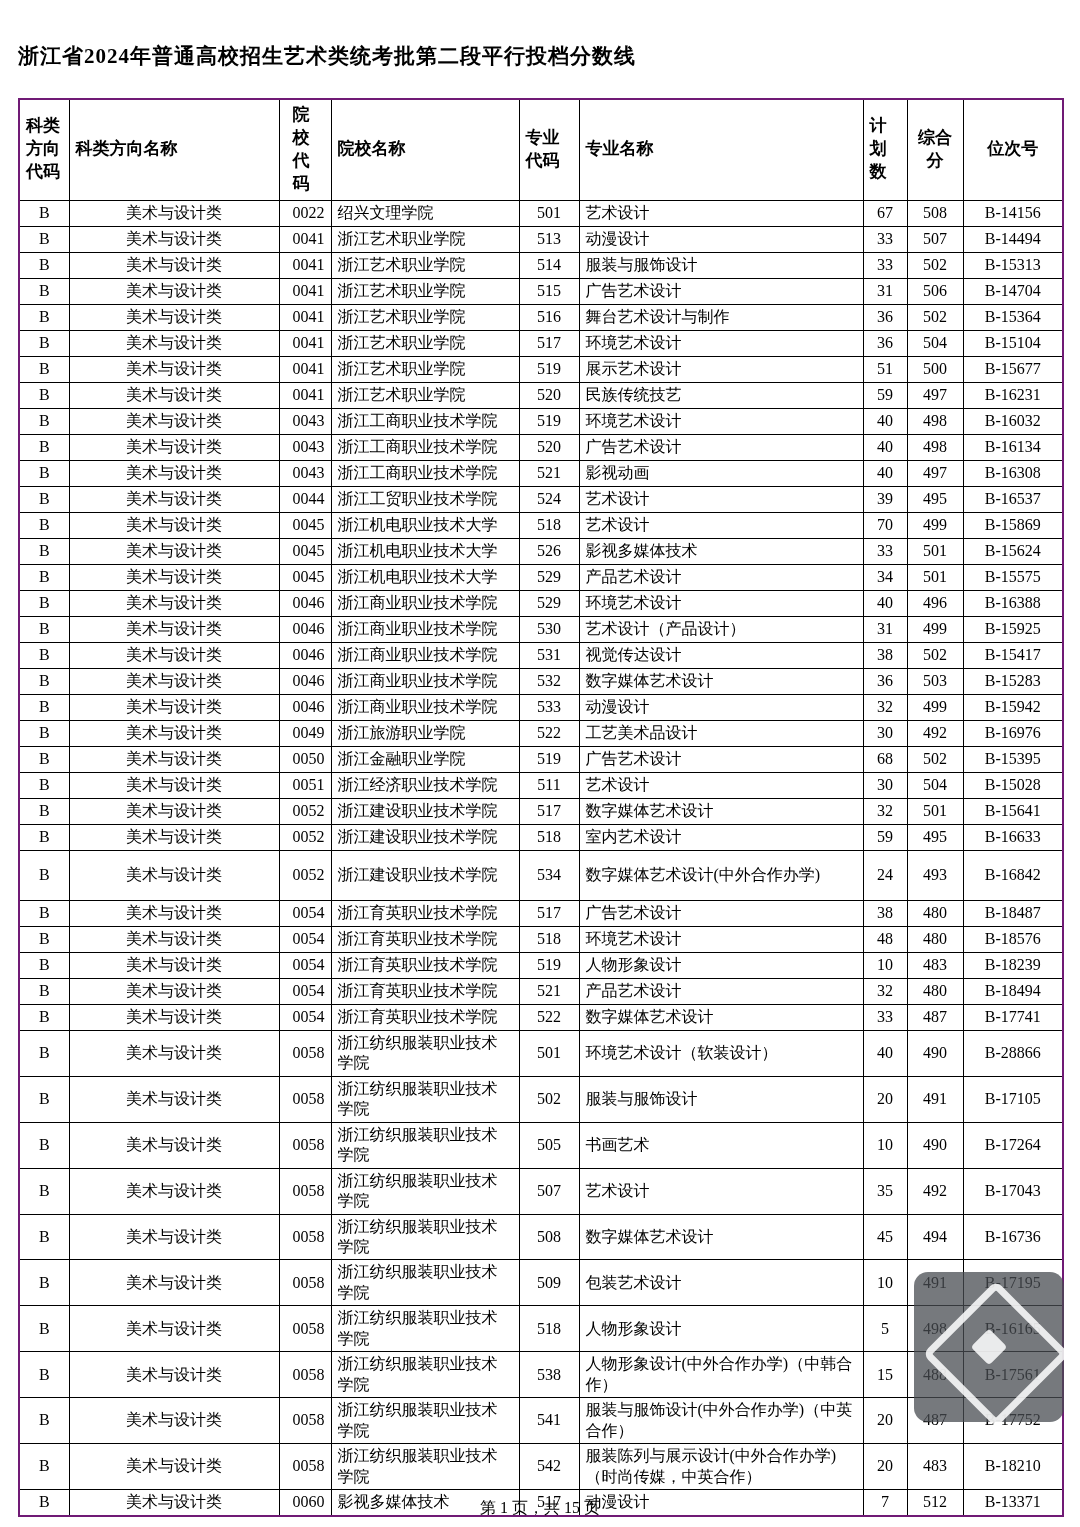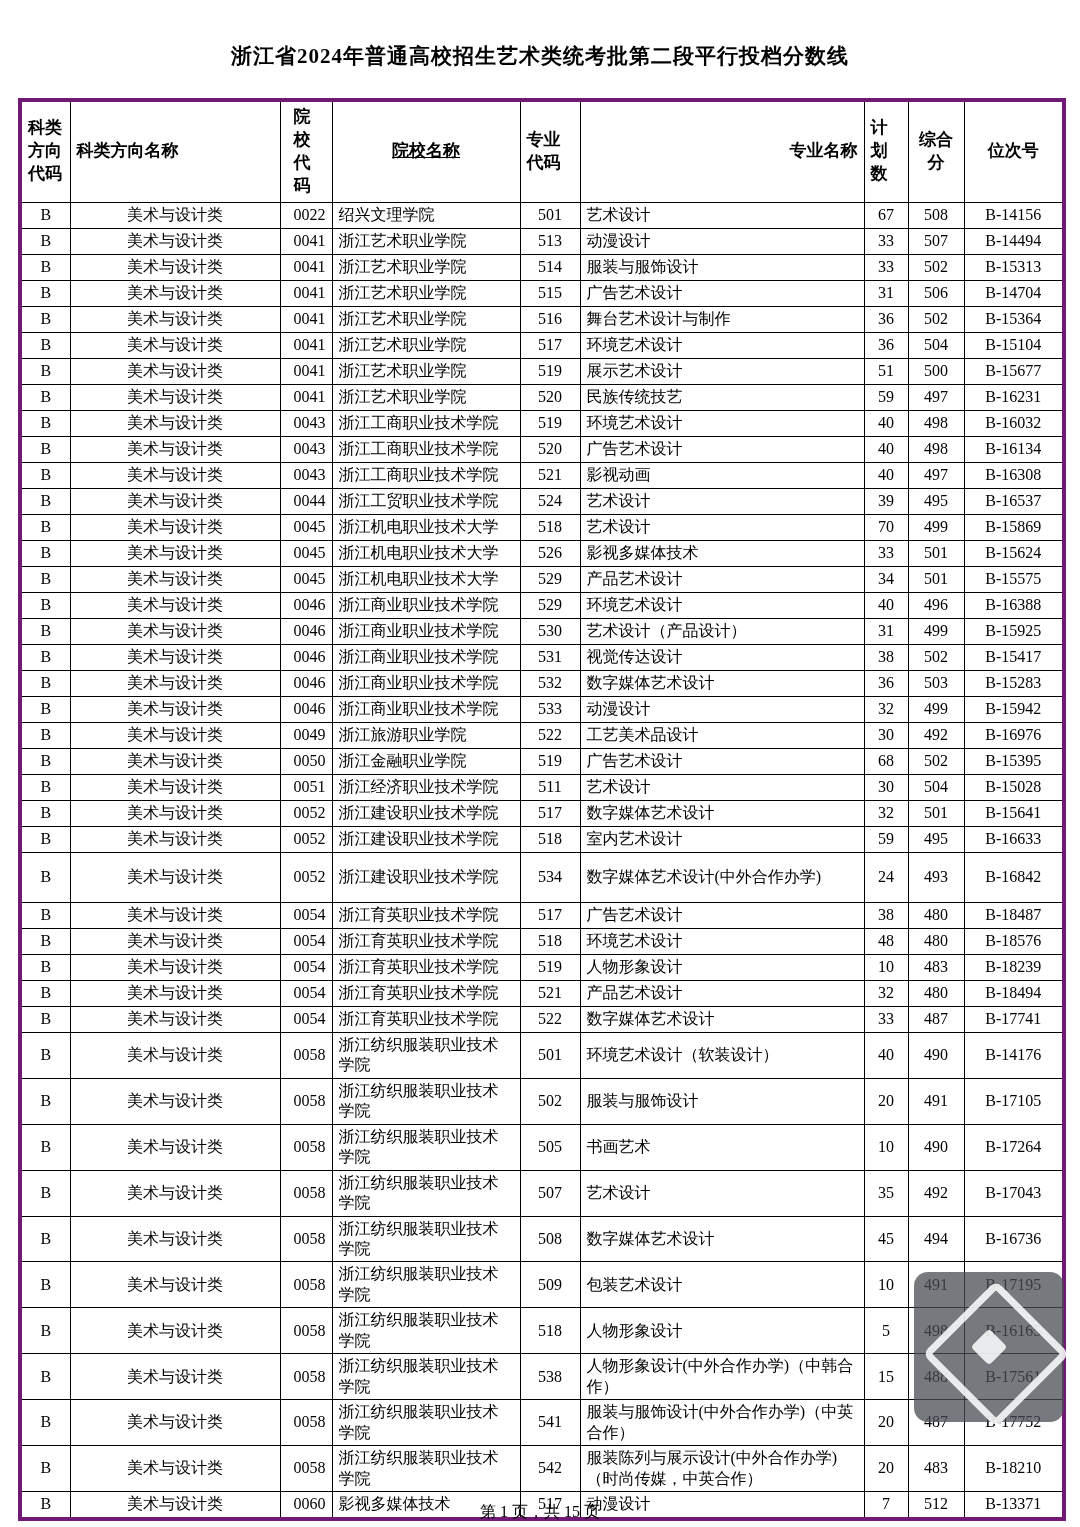--- a/index.html
+++ b/index.html
@@ -11,31 +11,31 @@
   }
   .page {
     position: relative;
     width: 1080px;
     min-height: 1527px;
     padding: 42px 18px 26px 18px;
     background: #fff;
     overflow: hidden;
   }
   .title {
-    text-align: center;
+    text-align: left;
     font-size: 21px;
     font-weight: bold;
     letter-spacing: 1px;
     margin-bottom: 28px;
   }
   table.score-table {
     width: 1044px;
     border-collapse: collapse;
     table-layout: fixed;
-    border: 4px solid #701a75;
+    border: 2px solid #701a75;
   }
   th, td {
     border: 1px solid #000;
     overflow: hidden;
   }
   th {
     font-size: 17px;
     font-weight: bold;
     padding: 4px 6px;
     height: 72px;
@@ -125,24 +125,24 @@
 
   <table class="score-table">
     <thead>
       <tr id="header-row">
           <th class="col0" style="text-align: left;">科类
 方向
 代码</th>
           <th class="col1" style="text-align: left;">科类方向名称</th>
           <th class="col2" style="text-align: left;">院校
 代码</th>
-          <th class="col3" style="text-align: center; text-decoration: underline;">院校名称</th>
+          <th class="col3" style="text-align: left;">院校名称</th>
           <th class="col4" style="text-align: left;">专业
 代码</th>
-          <th class="col5" style="text-align: right;">专业名称</th>
+          <th class="col5" style="text-align: left;">专业名称</th>
           <th class="col6" style="text-align: left; margin-left: 40px;">计划
 数</th>
           <th class="col7" style="text-align: center;">综合
 分</th>
           <th class="col8" style="text-align: center;">位次号</th>
         </tr>
     </thead>
     <tbody id="table-body">
         <tr>
           <td class="col0">B</td>
@@ -487,21 +487,21 @@
         </tr>
         <tr>
           <td class="col0">B</td>
           <td class="col1">美术与设计类</td>
           <td class="col2">0058</td>
           <td class="col3">浙江纺织服装职业技术学院</td>
           <td class="col4">501</td>
           <td class="col5">环境艺术设计（软装设计）</td>
           <td class="col6">40</td>
           <td class="col7">490</td>
-          <td class="col8">B-14176</td>
+          <td class="col8">B-28866</td>
         </tr>
         <tr>
           <td class="col0">B</td>
           <td class="col1">美术与设计类</td>
           <td class="col2">0058</td>
           <td class="col3">浙江纺织服装职业技术学院</td>
           <td class="col4">502</td>
           <td class="col5">服装与服饰设计</td>
           <td class="col6">20</td>
           <td class="col7">491</td>

